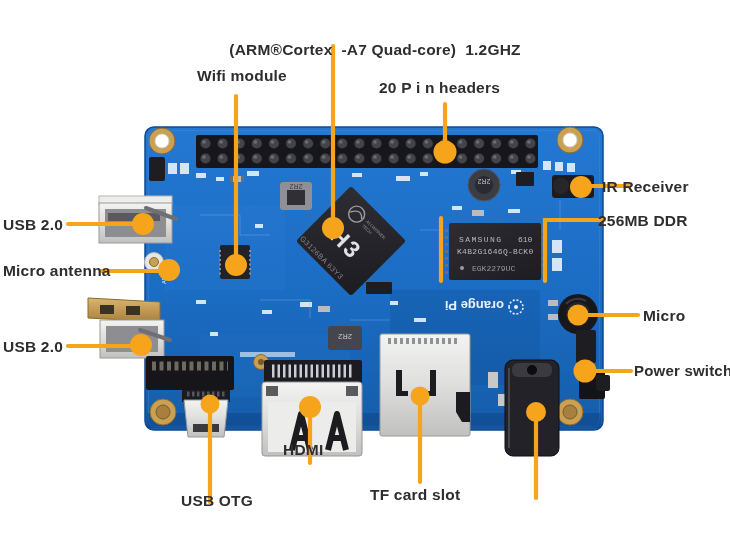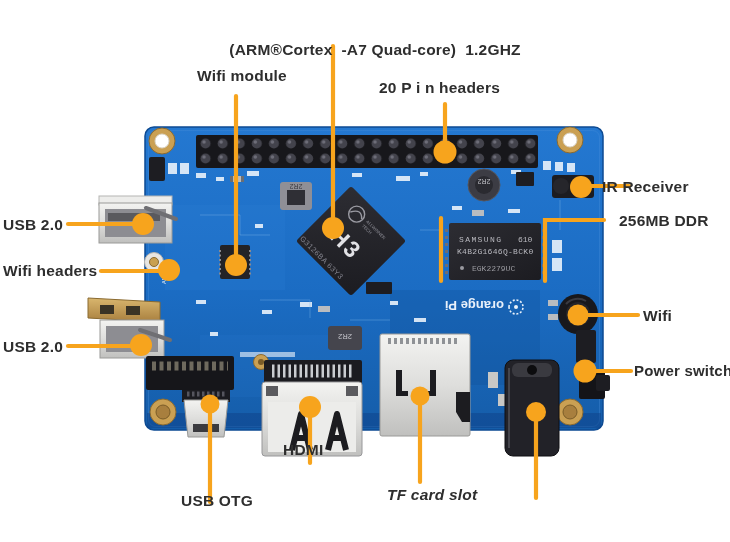--- a/index.html
+++ b/index.html
@@ -10,29 +10,29 @@
   .board-svg { position:absolute; left:0; top:0; }
   .callout-label {
     position:absolute; color:#2e2e2e; font-size:15.5px; font-weight:600;
     letter-spacing:.2px; line-height:1.25; white-space:pre;
   }
   .lbl-allwinner   { left:213px; top:1px;  width:324px; text-align:center; }
   .lbl-allwinner .t1 { font-size:16px; }
   .lbl-wifi-module { left:197px; top:66px; }
   .lbl-pin-headers { left:379px; top:78px; }
   .lbl-ir          { left:602px; top:177px; }
-  .lbl-ddr         { left:619px; top:211px; }
+  .lbl-ddr         { left:598px; top:211px; }
   .lbl-usb-top     { left:3px;   top:215px; }
   .lbl-wifi-ant    { left:3px;   top:261px; }
   .lbl-usb-bottom  { left:3px;   top:337px; }
   .lbl-micro       { left:643px; top:306px; }
   .lbl-power-sw    { left:634px; top:362px; font-size:15px; }
   .lbl-usb-otg     { left:181px; top:491px; }
   .lbl-hdmi        { left:283px; top:440px; }
-  .lbl-tf          { left:387px; top:485px;font-style:italic; }
+  .lbl-tf          { left:370px; top:485px; }
   .lbl-power       { left:470px; top:500px; width:126px; text-align:center; }
 </style>
 </head>
 <body>
 
 <div class="stage">
 
 <svg class="board-svg" width="730" height="542" viewBox="0 0 730 542">
   <defs>
     <linearGradient id="gBoard" x1="0" y1="0" x2="0" y2="1">
@@ -306,23 +306,23 @@
 </svg>
 
 <div class="callout-label lbl-allwinner">
   <div class="t2">(ARM®Cortex  -A7 Quad-core)  1.2GHZ</div>
 </div>
 <div class="callout-label lbl-wifi-module">Wifi module</div>
 <div class="callout-label lbl-pin-headers">20 P i n headers</div>
 <div class="callout-label lbl-ir">IR Receiver</div>
 <div class="callout-label lbl-ddr">256MB DDR</div>
 <div class="callout-label lbl-usb-top">USB 2.0</div>
-<div class="callout-label lbl-wifi-ant">Wifi headers</div>
+<div class="callout-label lbl-wifi-ant">Micro antenna</div>
 <div class="callout-label lbl-usb-bottom">USB 2.0</div>
-<div class="callout-label lbl-micro">Wifi</div>
+<div class="callout-label lbl-micro">Micro</div>
 <div class="callout-label lbl-power-sw">Power switch</div>
 <div class="callout-label lbl-usb-otg">USB OTG</div>
 <div class="callout-label lbl-hdmi">HDMI</div>
 <div class="callout-label lbl-tf">TF card slot</div>
 <div class="callout-label lbl-power">
   <div>Power</div>
   
 </div>
 
 </div>

